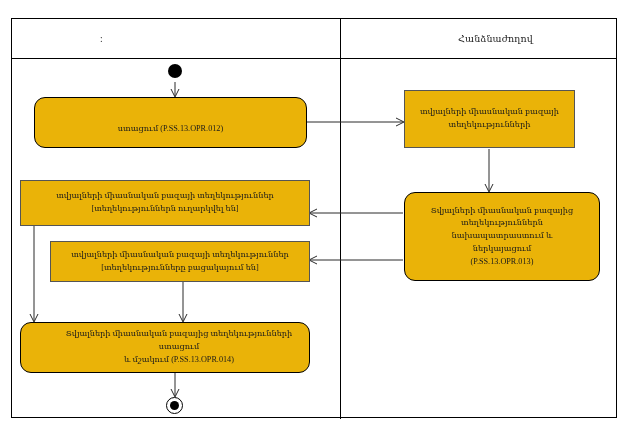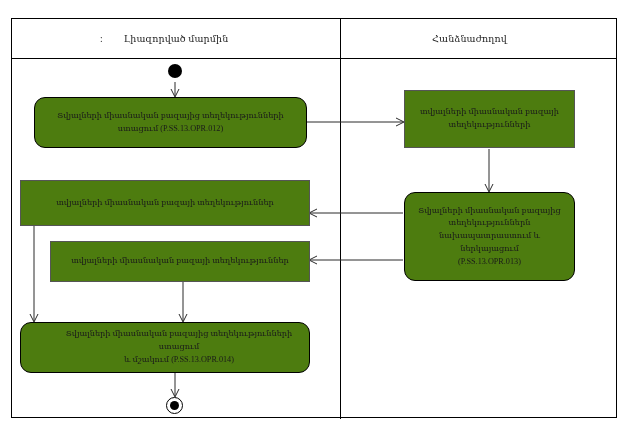--- a/index.html
+++ b/index.html
@@ -51,40 +51,40 @@
     top: 0;
     height: 39px;
     display: flex;
     align-items: center;
     justify-content: center;
     font-size: 9.5px;
     letter-spacing: 0.1px;
     white-space: nowrap;
   }
   .lane-title-left  { left: 0;     width: 328px; }
-  .lane-title-right { left: 320px; width: 275px; text-align: right; }
+  .lane-title-right { left: 346px; width: 275px; text-align: right; }
 
   .lane-title .colon {
     position: absolute;
     left: 88px;
     font-size: 9.5px;
   }
 
   
   .node {
     position: absolute;
     box-sizing: border-box;
     display: flex;
     align-items: center;
     justify-content: center;
     text-align: center;
     font-size: 8.2px;
     line-height: 1.55;
     padding: 3px 8px;
-    background: #4d7c0f;
+    background: #eab308;
   }
   .action {
     border: 1px solid #000000;
     border-radius: 11px;
   }
   .object {
     border: 1.6px solid #555555;
     border-radius: 0;
   }
 
@@ -140,21 +140,20 @@
 <body>
 
 <div id="canvas">
 
   <div class="frame">
     <div class="header-rule"></div>
     <div class="lane-divider"></div>
 
     <div class="lane-title lane-title-left">
       <span class="colon">:</span>
-      <span>Լիազորված մարմին</span>
     </div>
 
     <div class="lane-title lane-title-right">
       <span>Հանձնաժողով</span>
     </div>
   </div>
 
   <svg class="edge-svg">
 
     <path class="edge-line" d="M 175 82 L 175 96"></path>
@@ -179,51 +178,53 @@
     <path class="edge-head" d="M 179 314 L 183 322 L 187 314"></path>
 
     <path class="edge-line" d="M 175 373 L 175 396"></path>
     <path class="edge-head" d="M 171 389 L 175 397 L 179 389"></path>
   </svg>
 
   <div class="initial-node" style="left:168px; top:64px;"></div>
 
   <div class="node action" style="left:34px; top:97px; width:273px; height:51px;">
     <span>
-      <span>Տվյալների միասնական բազայից տեղեկությունների</span><br>
+      <br>
       <span>ստացում (P.SS.13.OPR.012)</span>
     </span>
   </div>
 
   <div class="node object" style="left:404px; top:90px; width:171px; height:58px;">
     <span>
       <span>տվյալների միասնական բազայի</span><br>
       <span>տեղեկությունների</span><br>
     </span>
   </div>
 
-  <div class="node action" style="left:404px; top:192px; width:171px; height:89px;">
+  <div class="node action" style="left:404px; top:192px; width:196px; height:89px;">
     <span>
       <span>Տվյալների միասնական բազայից</span><br>
       <span>տեղեկություններն</span><br>
       <span>նախապատրաստում և</span><br>
       <span>ներկայացում</span><br>
       <span>(P.SS.13.OPR.013)</span>
     </span>
   </div>
 
   <div class="node object" style="left:20px; top:180px; width:290px; height:46px;">
     <span>
       <span>տվյալների միասնական բազայի տեղեկություններ</span><br>
+      <span>[տեղեկություններն ուղարկվել են]</span>
     </span>
   </div>
 
   <div class="node object" style="left:50px; top:241px; width:260px; height:41px;">
     <span>
       <span>տվյալների միասնական բազայի տեղեկություններ</span><br>
+      <span>[տեղեկությունները բացակայում են]</span>
     </span>
   </div>
 
   <div class="node action" style="left:20px; top:322px; width:290px; height:51px;padding-left:36px;">
     <span>
       <span>Տվյալների միասնական բազայից տեղեկությունների ստացում</span><br>
       <span>և մշակում (P.SS.13.OPR.014)</span>
     </span>
   </div>
 

